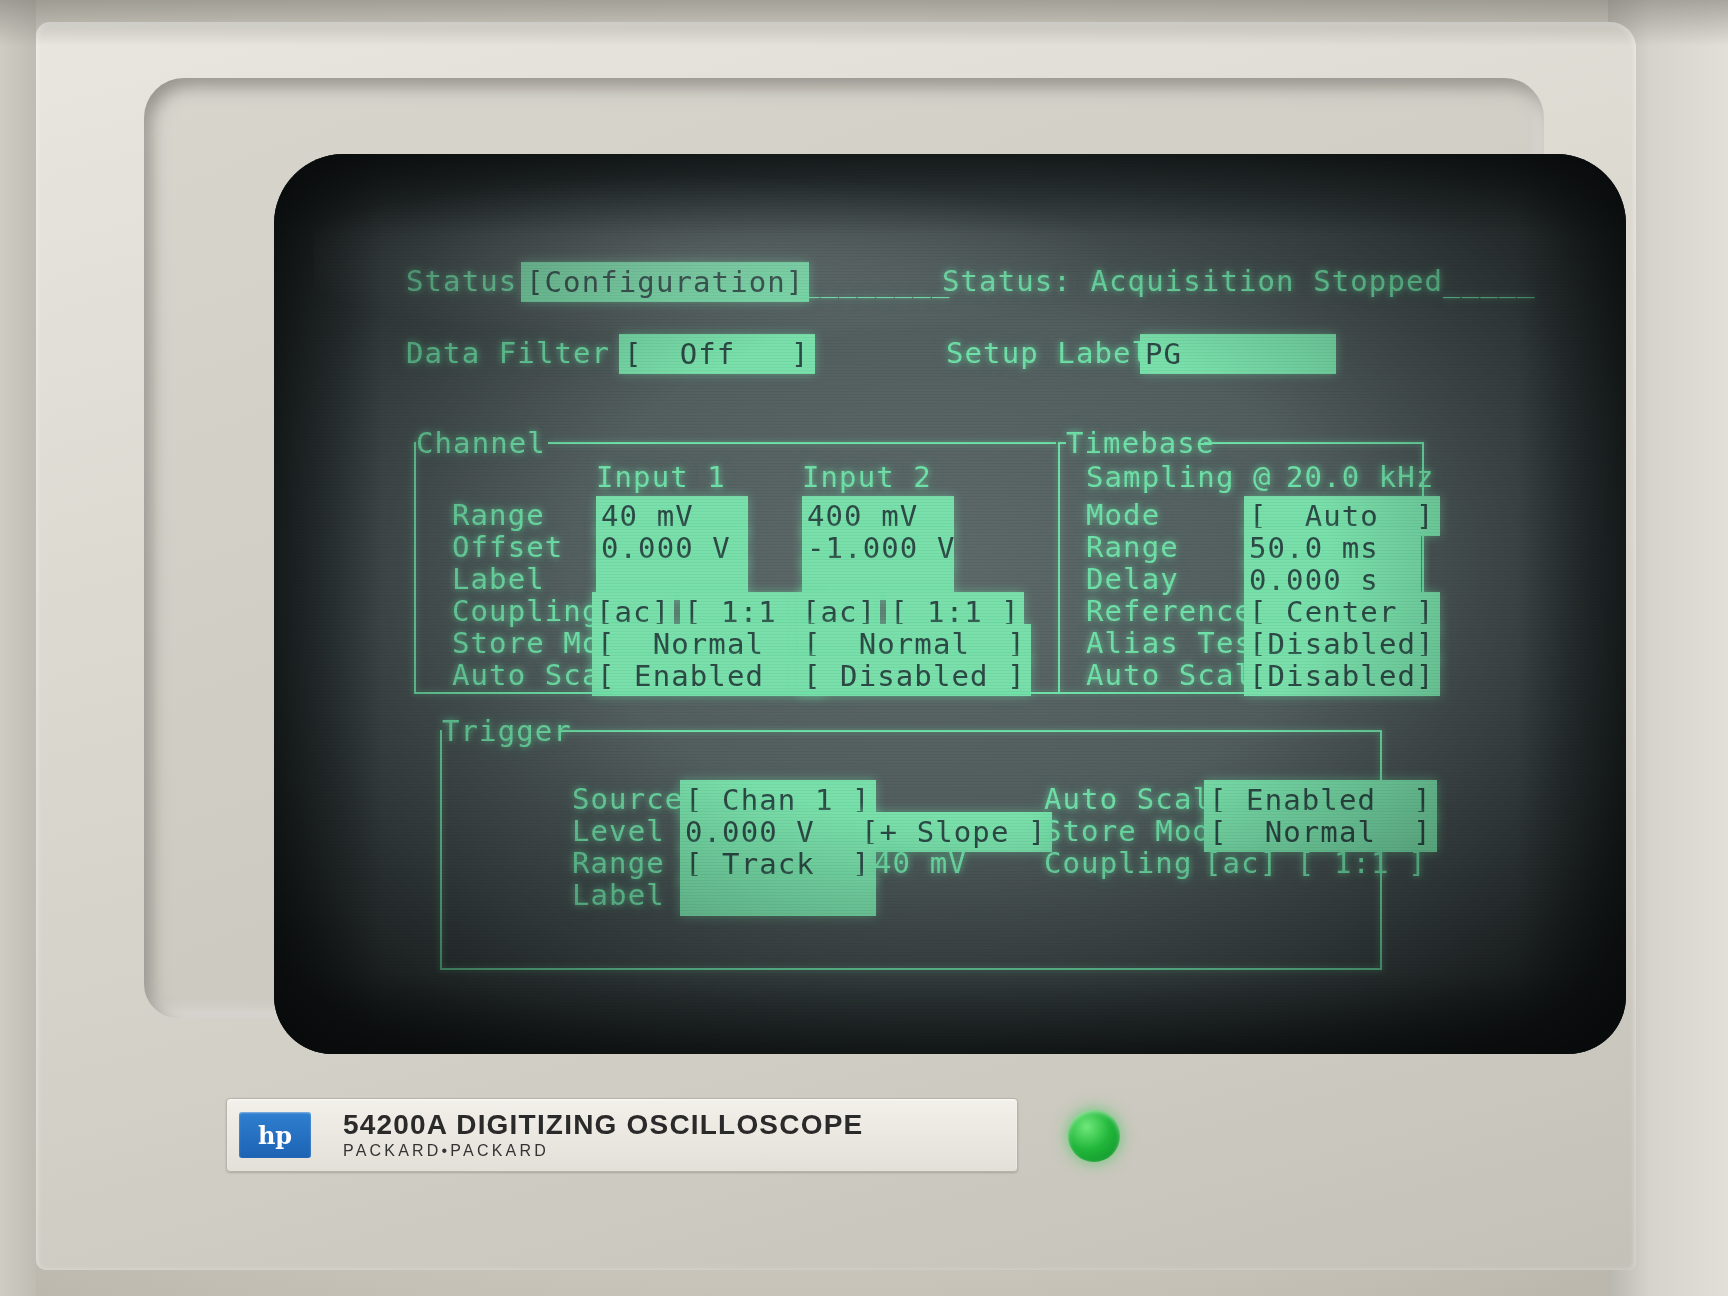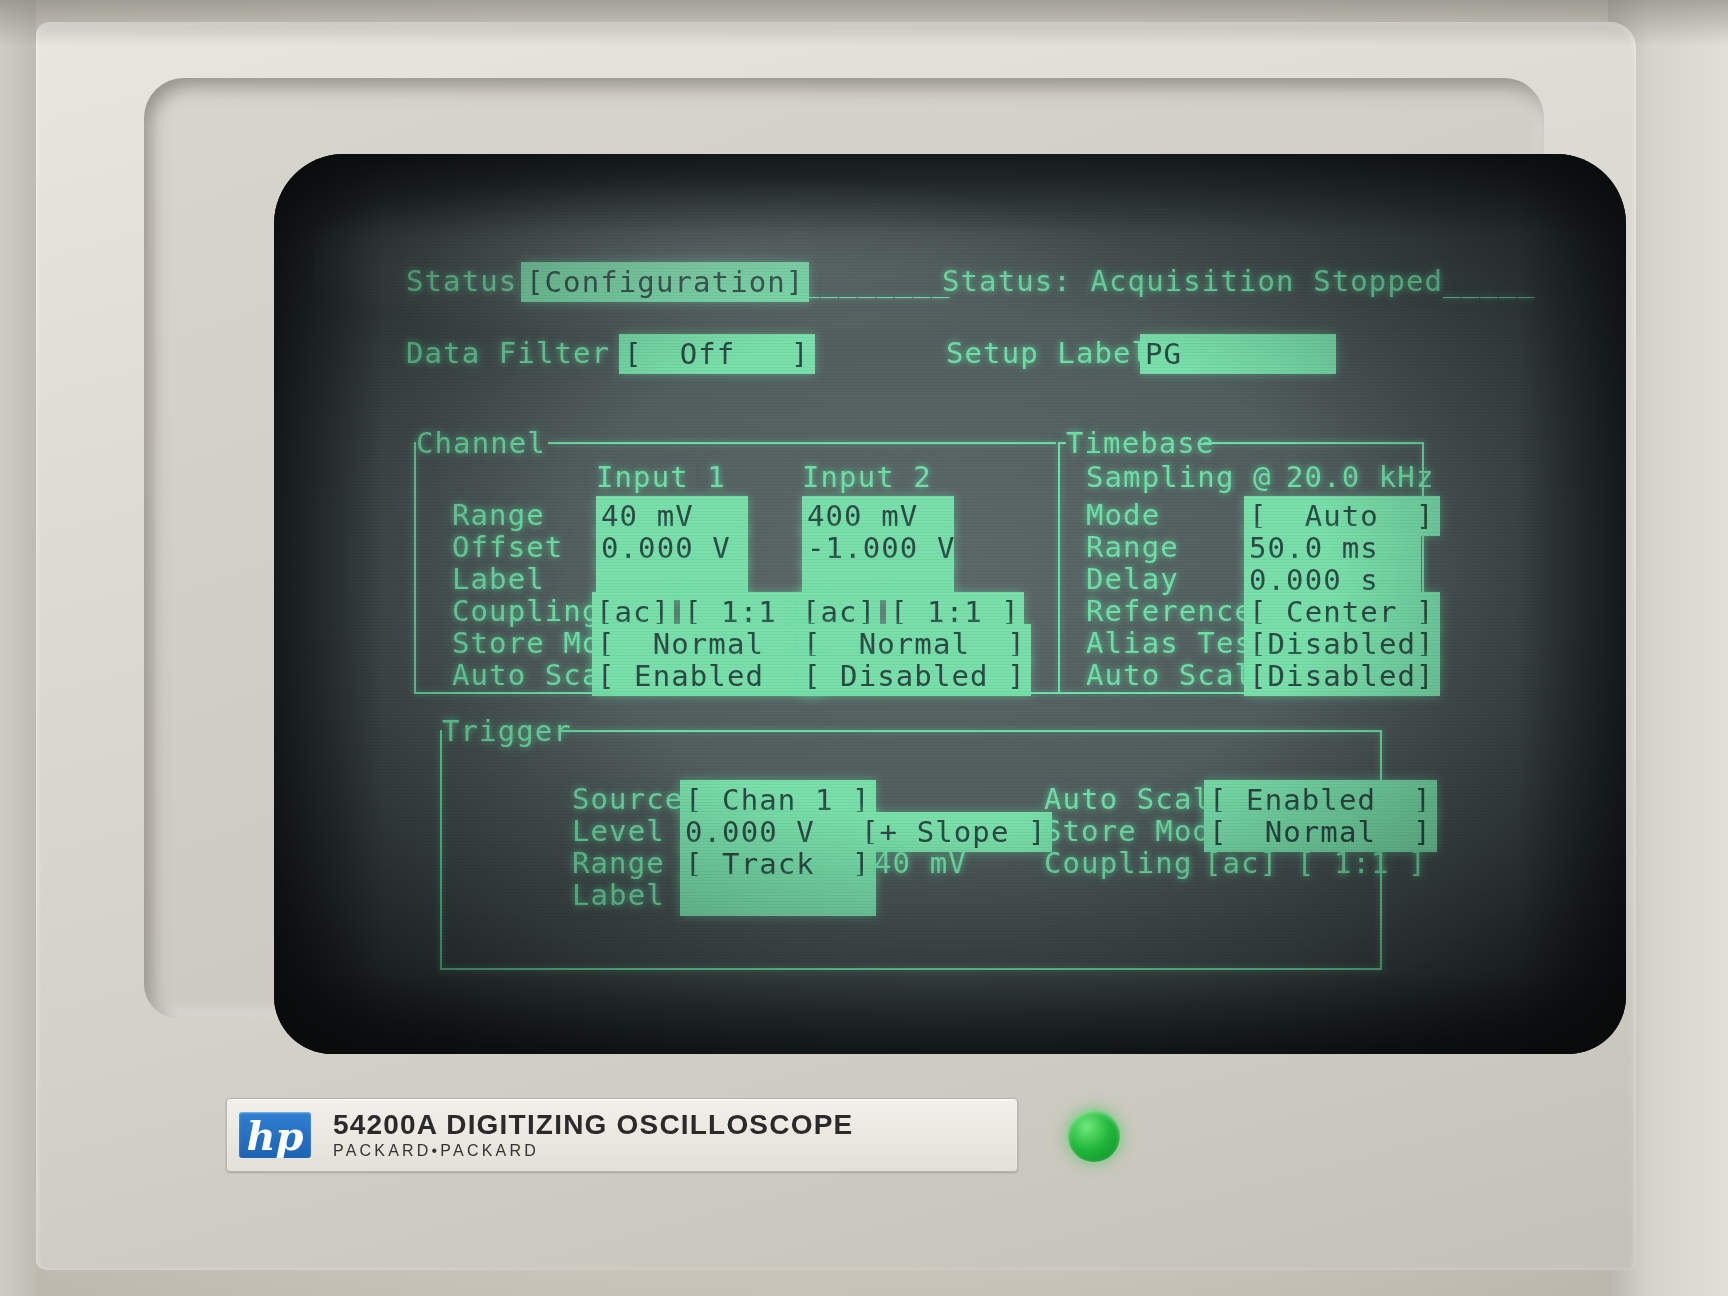--- a/index.html
+++ b/index.html
@@ -103,24 +103,24 @@
     border:1px solid #b6b3aa;border-radius:4px;
     box-shadow:inset 0 1px 2px rgba(255,255,255,.8),0 1px 2px rgba(0,0,0,.18);
     display:flex;align-items:center;
   }
   #hp-logo{
     width:72px;height:46px;margin-left:12px;
     background:linear-gradient(180deg,#2f7fd0,#1d63b4);
     border-radius:3px;
     display:flex;align-items:center;justify-content:center;
     color:#fff;font-family:"DejaVu Serif","Liberation Serif",serif;
-    font-style:italic;font-weight:bold;font-size:40px;
+    font-weight:bold;font-size:24px;
     box-shadow:inset 0 1px 2px rgba(255,255,255,.45);
   }
-  #model-block{margin-left:22px;line-height:1.06;}
+  #model-block{margin-left:32px;line-height:1.06;}
   #model-line{
     font-family:"Liberation Sans",sans-serif;
     font-size:28px;font-weight:bold;color:#2a2a2a;letter-spacing:1.2px;
   }
   #brand-line{
     font-family:"Liberation Sans",sans-serif;
     font-size:16px;color:#333;letter-spacing:3.2px;margin-top:3px;
   }
   #power-led{
     position:absolute;left:1032px;top:1088px;width:52px;height:52px;border-radius:50%;

